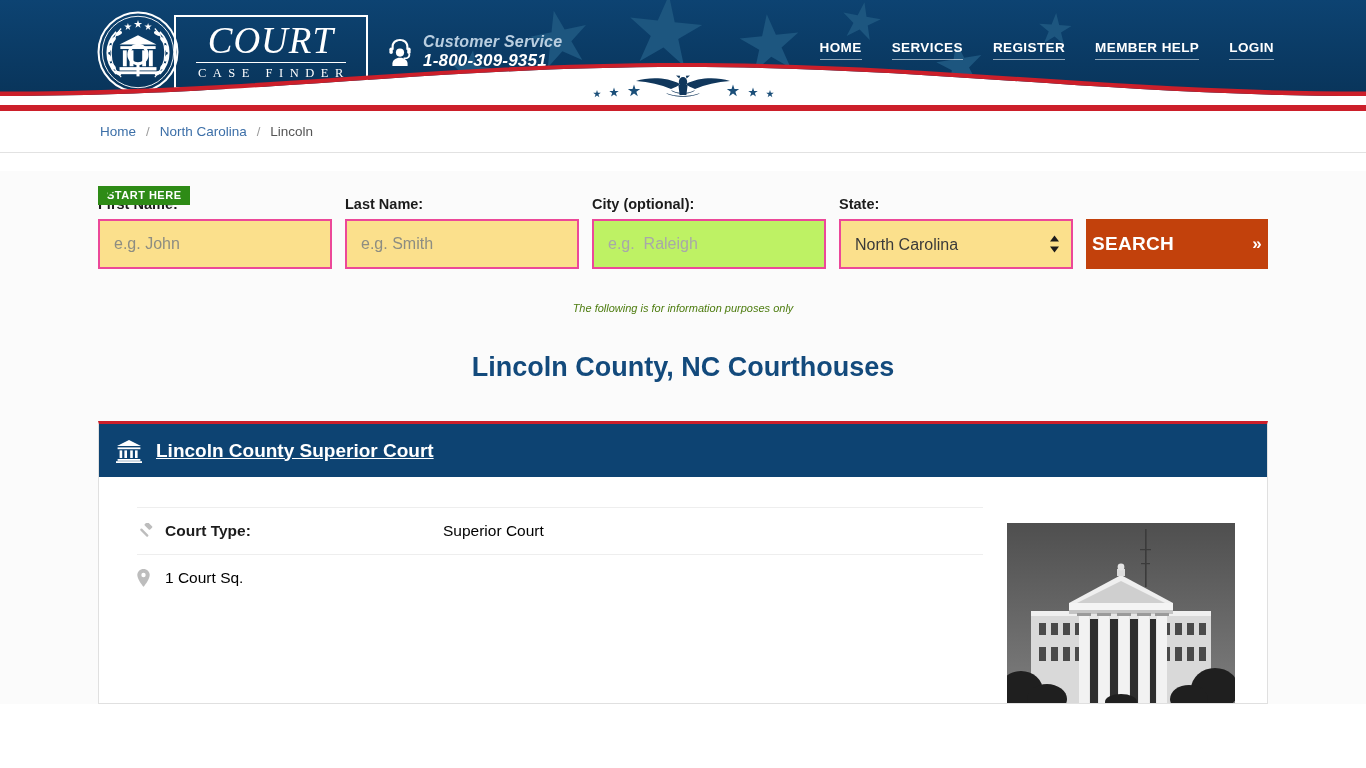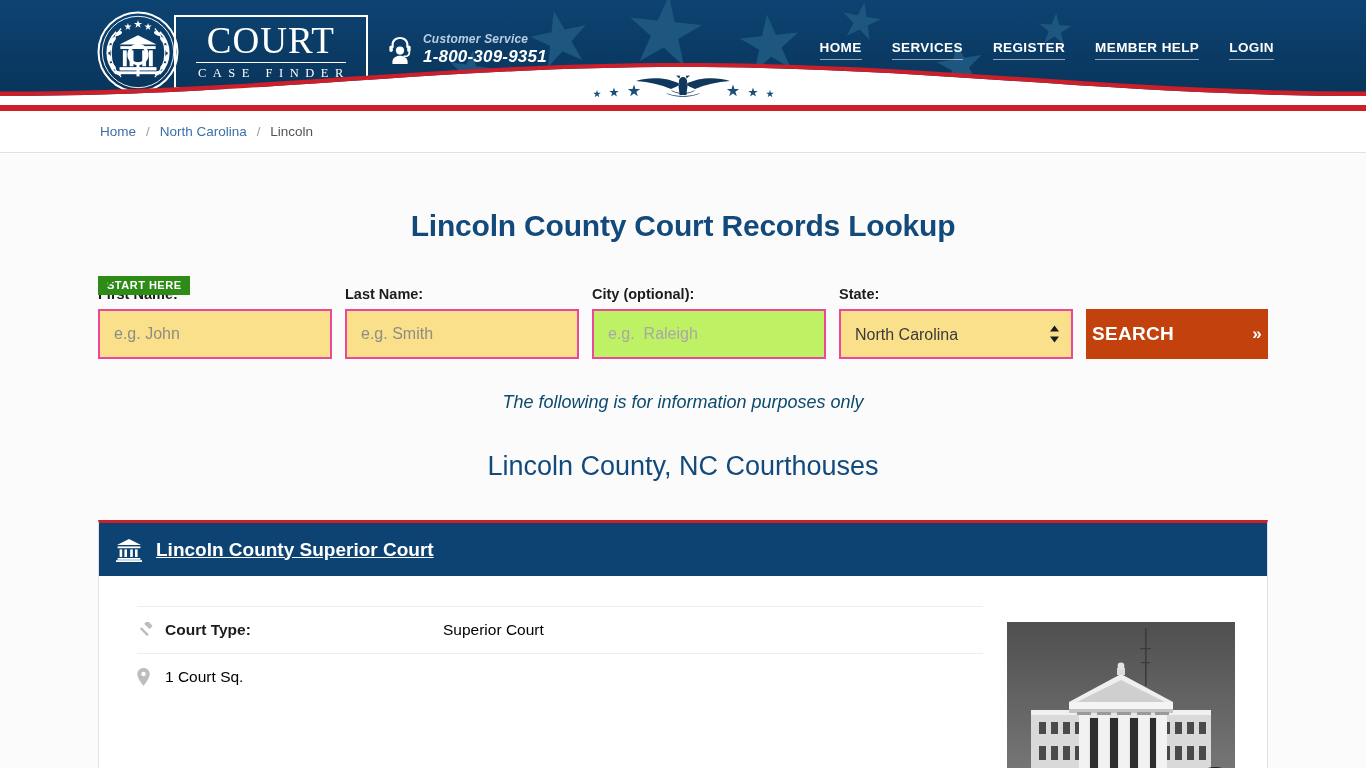--- a/index.html
+++ b/index.html
@@ -46,41 +46,42 @@
     line-height: 1;
   }
   .logo-court {
     font-family: "Liberation Serif", serif;
     color: #ffffff;
     font-size: 37px;
     letter-spacing: 1px;
     font-weight: 400;
     display: block;
     padding: 0 2px;
+    font-style: italic;
   }
   .logo-rule { height: 1px; background: #ffffff; margin: 3px 4px 4px 4px; }
   .logo-sub {
     font-family: "Liberation Serif", serif;
     color: #ffffff;
     font-size: 12.5px;
     letter-spacing: 6.5px;
     display: block;
     padding-left: 6px;
   }
 
   
   .cs-wrap {
     position: absolute;
     left: 386px; top: 33px;
     display: flex; align-items: center; gap: 9px;
   }
   .cs-icon { width: 28px; height: 30px; flex: 0 0 auto; }
   .cs-label {
     color: #b9cee0;
-    font-size: 12px;
+    font-size: 16px;
     font-style: italic;
     font-weight: bold;
     letter-spacing: .2px;
     display: block;
     line-height: 1.15;
   }
   .cs-phone {
     color: #ffffff;
     font-size: 17px;
     font-style: italic;
@@ -266,31 +267,31 @@
     font-weight: bold;
     letter-spacing: .3px;
     cursor: pointer;
     font-family: "Liberation Sans", sans-serif;
     display: flex; align-items: center; justify-content: space-between; gap: 10px;
   }
   .chev { font-size: 17px; }
 
   .info-note {
     text-align: center;
-    color: #0c4a6e;
-    font-size: 18px;
+    color: #4d7c0f;
+    font-size: 11px;
     font-style: italic;
     margin-top: 33px;
   }
 
   .section-title {
     text-align: center;
     color: #134a7c;
     font-size: 27px;
-    font-weight: normal;
+    font-weight: bold;
     margin: 0;
     padding-top: 38px;
   }
 
   
   .court-card {
     width: 1170px;
     margin: 38px auto 0 auto;
     background: #ffffff;
     border: 1px solid #e0e0e0;
@@ -478,21 +479,20 @@
 <div class="breadcrumb-bar">
   <a class="crumb">Home</a>
   <span class="crumb-sep">/</span>
   <a class="crumb">North Carolina</a>
   <span class="crumb-sep">/</span>
   <span class="crumb current">Lincoln</span>
 </div>
 
 <div class="page-body">
 
-  <h1 class="page-title">Lincoln County Court Records Lookup</h1>
 
 
   <div class="start-here-wrap">
     <span class="start-here">START HERE</span>
     <span class="start-here-tail"></span>
   </div>
 
   <form class="search-form">
 
     <div class="field f-first">

